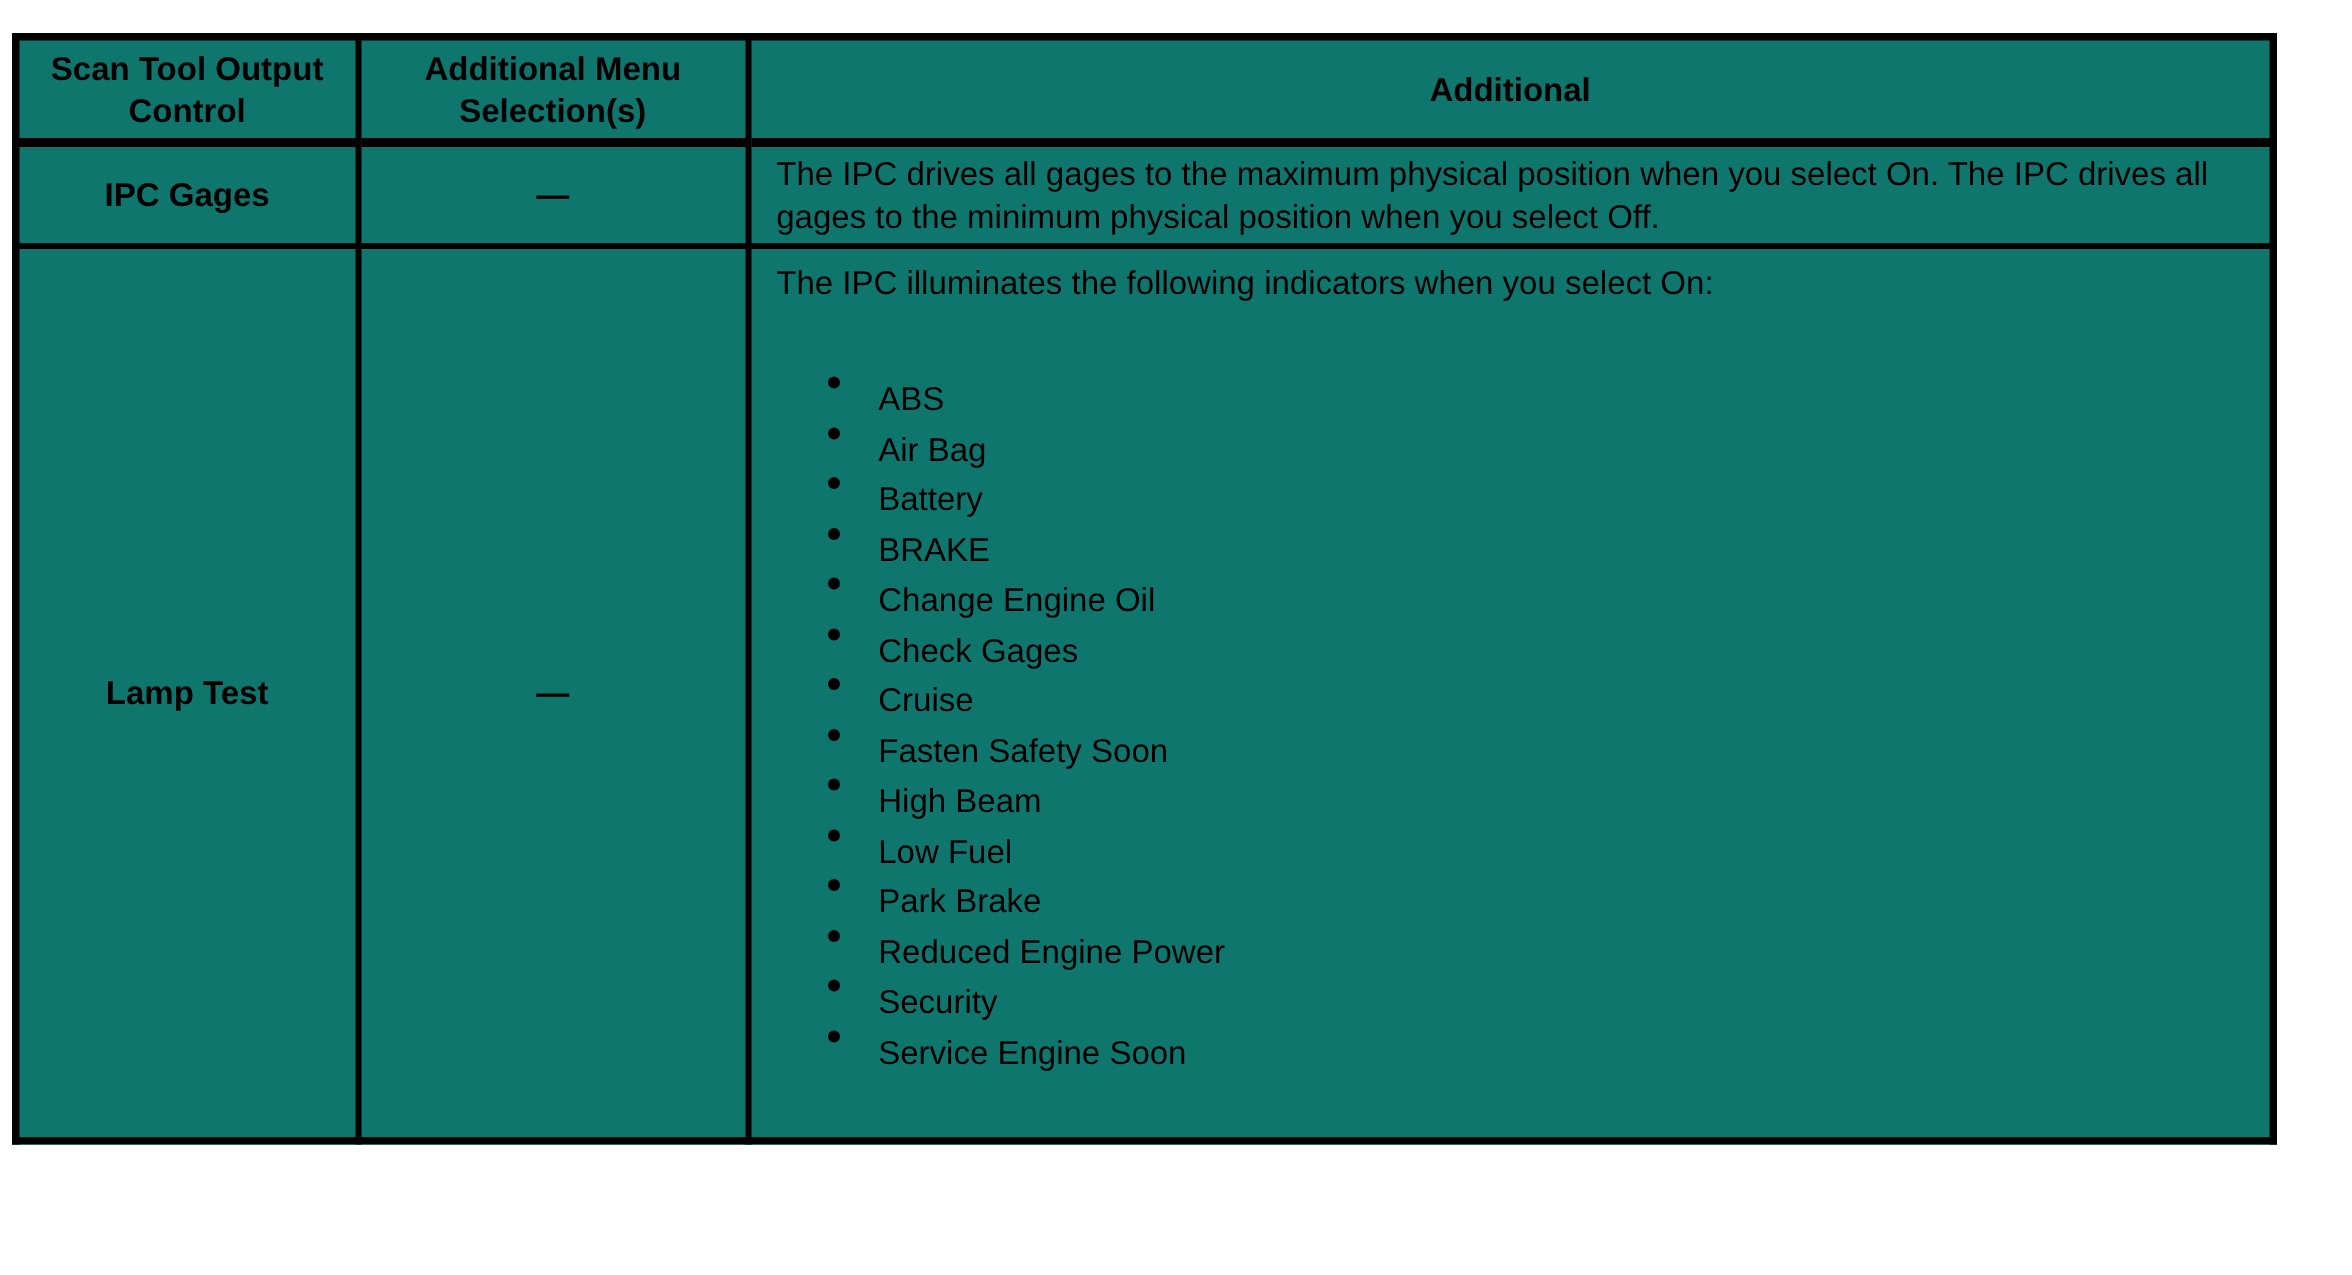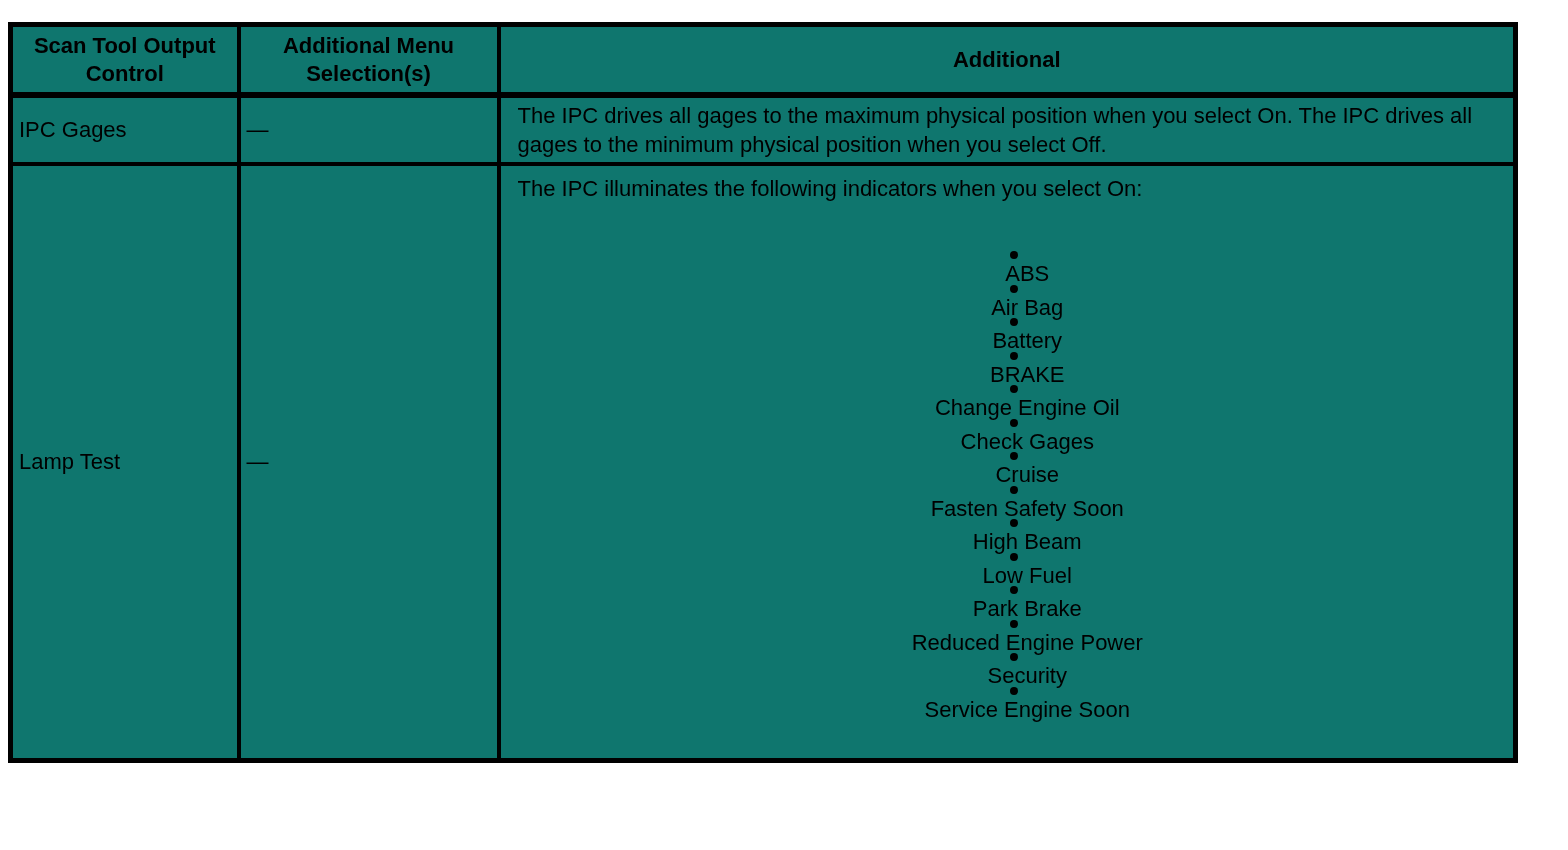--- a/index.html
+++ b/index.html
@@ -35,20 +35,22 @@
   }
   .doc-table thead th {
     border-bottom: 6px solid #000;
     font-weight: bold;
     text-align: center;
     height: 61px;
     line-height: 28px;
     font-size: 22px;
   }
   td.ctrl-cell, td.menu-cell {
+    text-align: center;
+    font-weight: bold;
   }
   td.desc-cell {
     text-align: left;
     line-height: 29px;
     padding-left: 17px;
     padding-right: 10px;
   }
   tr.row-ipc td   { height: 60px; }
   tr.row-lamp td  { height: 582px; }
   tr.row-prndl td { height: 37px; }
@@ -59,22 +61,21 @@
     margin-left: 28px;
   }
   ul.indicator-list {
     list-style: none;
     margin: 48px 0 0 34px;
     padding: 0;
   }
   ul.indicator-list li {
     height: 33.5px;
     display: flex;
-    align-items: center;
-    flex-direction: column;
+    align-items: flex-start;
   }
   .bullet-dot {
     display: inline-block;
     width: 8px;
     height: 8px;
     border-radius: 50%;
     background: #000;
     margin-right: 26px;
     flex: 0 0 auto;
   }

